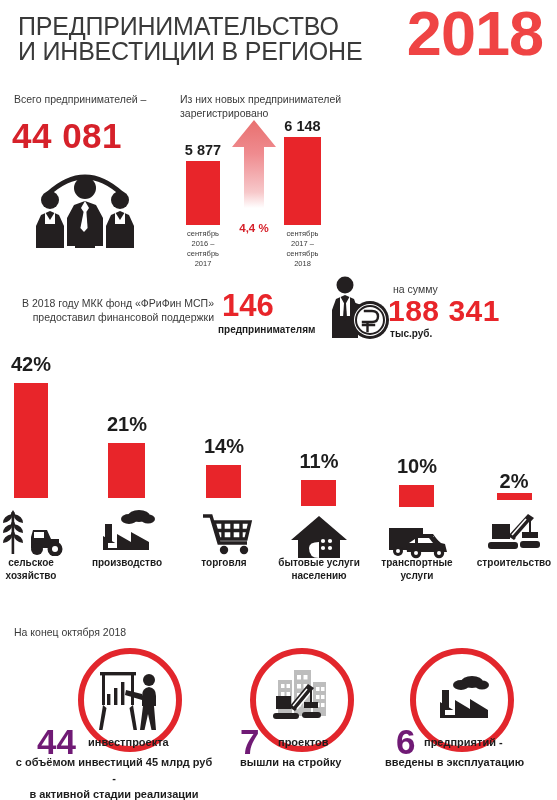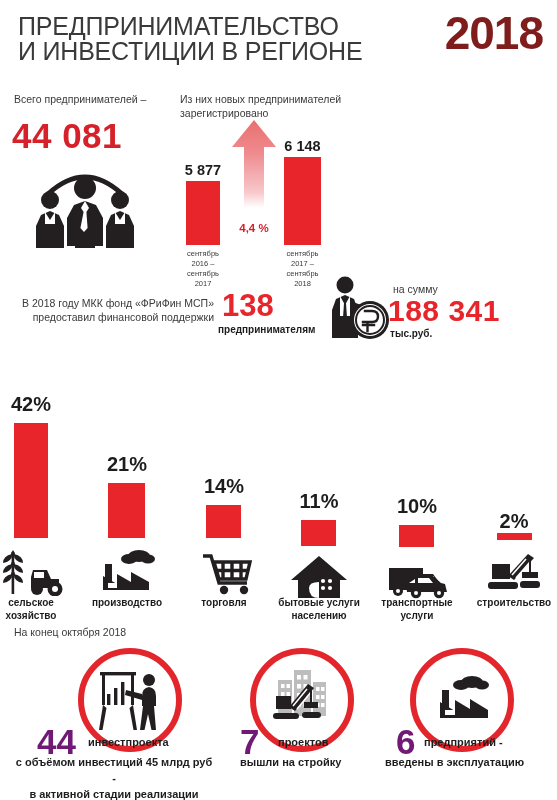--- a/index.html
+++ b/index.html
@@ -15,37 +15,37 @@
 
   
   .header{position:absolute;left:0;top:0;width:557px;height:80px;}
   .title{
     position:absolute;left:18px;top:14px;
     font-size:25px;font-weight:400;line-height:25px;
     letter-spacing:-0.2px;color:#3a3a3a;white-space:pre-line;
   }
   .year{
     position:absolute;right:14px;top:2px;
-    font-size:46px;font-weight:700;color:#7f1d1d;
+    font-size:63px;font-weight:700;color:#ef4444;
     letter-spacing:-1px;line-height:63px;
   }
 
   
   .lede{font-size:10.5px;line-height:14px;color:#3a3a3a;font-weight:400;}
   .b1-label{position:absolute;left:14px;top:92px;width:170px;}
   .b1-number{
     position:absolute;left:12px;top:116px;
     font-size:35px;font-weight:700;color:#d6212a;letter-spacing:0.5px;
   }
   .b1-icon{position:absolute;left:26px;top:162px;width:118px;height:86px;}
 
   
   .b2-label{position:absolute;left:180px;top:92px;width:200px;}
   .b2{position:absolute;left:175px;top:120px;width:200px;height:140px;}
-  .b2 .barwrap{position:absolute;bottom:15px;}
+  .b2 .barwrap{position:absolute;bottom:35px;}
   .b2 .bar{background:#e8252a;width:100%;}
   .b2 .barval{
     position:absolute;left:50%;transform:translateX(-50%);
     bottom:100%;margin-bottom:3px;
     font-size:14.5px;font-weight:700;color:#1d1d1d;white-space:nowrap;
   }
   .b2 .cap{
     position:absolute;top:100%;margin-top:4px;left:50%;
     transform:translateX(-50%);
     font-size:7.5px;line-height:10px;color:#3a3a3a;text-align:center;white-space:pre-line;
@@ -76,21 +76,21 @@
   .b3-sum{
     position:absolute;left:388px;top:296px;
     font-size:30px;font-weight:700;color:#e8252a;line-height:30px;letter-spacing:0.5px;
   }
   .b3-sum-sub{
     position:absolute;left:390px;top:328px;
     font-size:10px;font-weight:700;color:#1d1d1d;
   }
 
   
-  .sectors{position:absolute;left:0;top:350px;width:522px;height:250px;margin-top:40px;}
+  .sectors{position:absolute;left:0;top:350px;width:522px;height:250px;}
   .sector{position:absolute;width:92px;}
   .sector .pct{
     position:absolute;left:0;width:100%;text-align:center;
     font-size:20px;font-weight:700;color:#1d1d1d;
   }
   .sector .sbar{position:absolute;background:#e8252a;}
   .sector .sicon{position:absolute;left:0;width:100%;height:50px;}
   .sector .sname{
     position:absolute;left:0;width:100%;text-align:center;
     font-size:10px;font-weight:700;color:#1d1d1d;line-height:13px;white-space:pre-line;
@@ -177,21 +177,21 @@
     <div class="barwrap b2-right" style="height:88px;">
       <div class="barval">6 148</div>
       <div class="bar" style="height:88px;"></div>
       <div class="cap">сентябрь 2017 –
 сентябрь 2018</div>
     </div>
   </div>
 
   <div class="lede b3-label" style="white-space:pre-line;text-align:right;">В 2018 году МКК фонд «ФРиФин  МСП»
 предоставил финансовой поддержки</div>
-  <div class="b3-117">138</div>
+  <div class="b3-117">146</div>
   <div class="b3-117-sub">предпринимателям</div>
 
   <div class="b3-icon">
     <svg viewBox="0 0 70 64" width="70" height="64">
       <circle cx="25" cy="9" r="8.5" fill="#231f20"></circle>
       <path d="M25 19 L16 23 L12 34 L12 62 L38 62 L38 34 L34 23 Z" fill="#231f20"></path>
       <path d="M20 20 L25 29 L30 20 L30 40 L20 40 Z" fill="#ffffff"></path>
       <path d="M24 27 L26 27 L27 42 L25 45 L23 42 Z" fill="#231f20"></path>
       <path d="M33 26 L52 33 L50 39 L32 33 Z" fill="#231f20"></path>
       <circle cx="50" cy="44" r="19" fill="#231f20"></circle>

